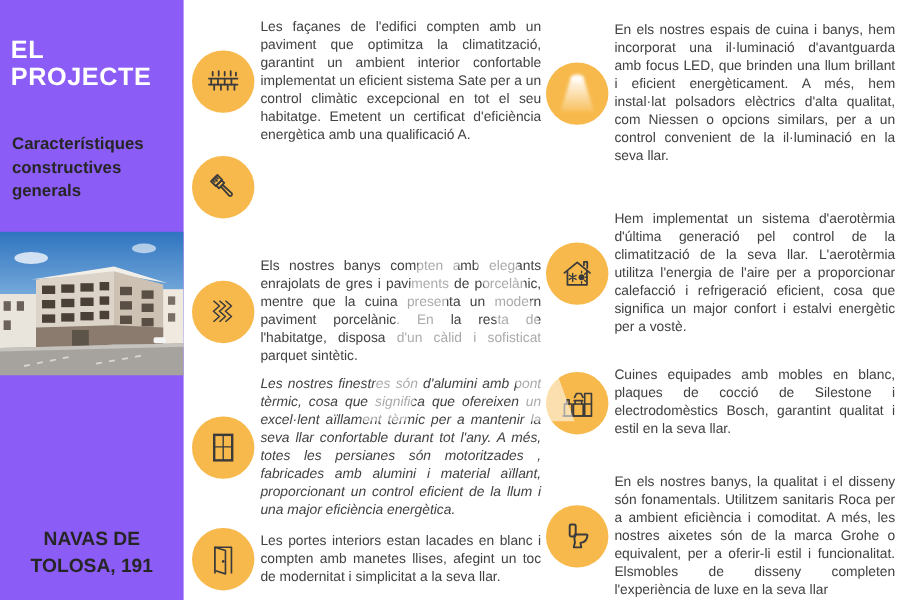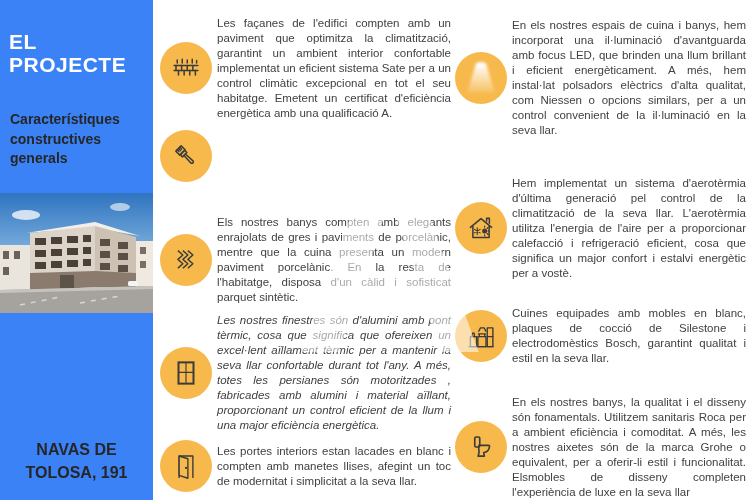--- a/index.html
+++ b/index.html
@@ -1,20 +1,20 @@
 <!DOCTYPE html>
 <html><head>
 <meta charset="utf-8">
 <style>
   html,body{margin:0;padding:0;width:750px;height:500px;background:#ffffff;overflow:hidden;
     font-family:"Liberation Sans", sans-serif;}
   .page{position:relative;width:750px;height:500px;background:#ffffff;}
 
   
-  .sidebar{position:absolute;left:0;top:0;width:153px;height:500px;background:#3b82f6;}
+  .sidebar{position:absolute;left:0;top:0;width:153px;height:500px;background:#8b5cf6;}
   .sidebar-title{padding:30px 6px 0 9px;font-size:21px;font-weight:bold;color:#ffffff;
     letter-spacing:.5px;line-height:1.1;}
   .sidebar-subtitle{padding:34px 10px 0 10px;font-size:14px;font-weight:bold;color:#262626;
     line-height:1.4;}
   .photo-wrap{position:absolute;left:0;top:193px;width:153px;height:120px;}
   .sidebar-address{position:absolute;left:0;top:438px;width:153px;text-align:center;
     font-size:16px;font-weight:bold;color:#262626;line-height:1.45;}
   .addr-inner{width:126px;margin:0 auto;}
 
   

